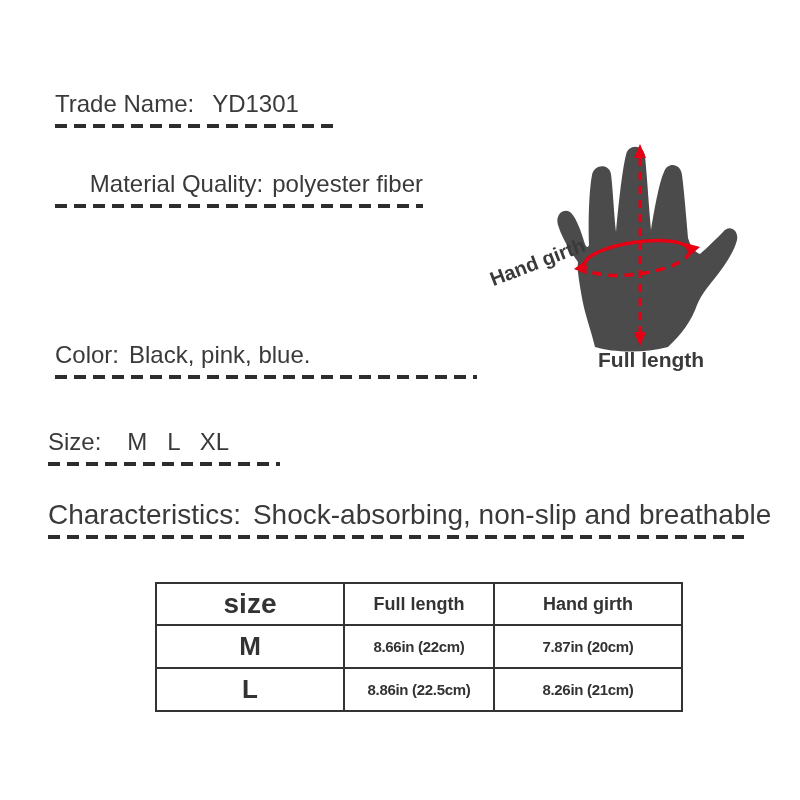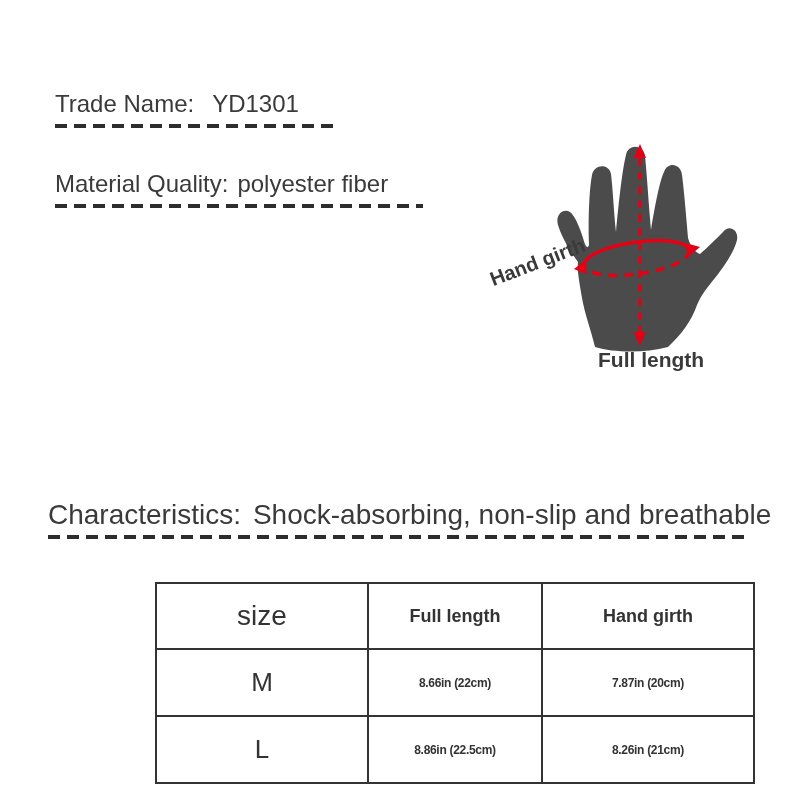--- a/index.html
+++ b/index.html
@@ -16,21 +16,21 @@
     position:relative; width:800px; height:800px;
     background:var(--bg); overflow:hidden;
   }
   
   .spec{position:absolute; color:var(--text); font-weight:normal;}
   .spec-line{font-size:24px; line-height:30px; white-space:nowrap;}
   .spec-value{white-space:pre;}
   .dash{height:4px; margin-top:5px;
     background:repeating-linear-gradient(90deg, var(--line) 0 12px, transparent 12px 19px);}
   .spec-0{left:55px; top:89px;}  .spec-0 .spec-value{margin-left:18px;} .spec-0 .dash{width:278px;}
-  .spec-1{left:55px; top:169px;} .spec-1 .spec-value{margin-left:9px;}  .spec-1 .dash{width:368px;}
+  .spec-1{left:55px; top:169px;text-align:right;} .spec-1 .spec-value{margin-left:9px;}  .spec-1 .dash{width:368px;}
   .spec-2{left:55px; top:252px;} .spec-2 .spec-value{margin-left:28px;} .spec-2 .dash{width:355px;}
   .spec-3{left:55px; top:340px;} .spec-3 .spec-value{margin-left:10px;} .spec-3 .dash{width:422px;}
   .spec-4{left:48px; top:427px;} .spec-4 .spec-value{margin-left:26px;} .spec-4 .dash{width:232px;}
   .spec-5{left:48px; top:501px;} .spec-5 .spec-line{font-size:28px; line-height:27px;}
   .spec-5 .spec-value{margin-left:12px;} .spec-5 .dash{width:699px; margin-top:7px;}
   
   .figure{position:absolute; left:485px; top:130px; width:280px; height:250px;}
   .figure svg{position:absolute; left:0; top:0;}
   .hand-girth-label{
     position:absolute; left:2px; top:118px; width:116px;
@@ -39,44 +39,52 @@
   }
   .full-length-label{
     position:absolute; left:113px; top:218px;
     font-size:21px; font-weight:bold; color:var(--text); white-space:nowrap;
   }
   
   .size-table{
     position:absolute; left:155px; top:582px; width:500px;
     border-collapse:collapse; table-layout:fixed; color:var(--border);
   }
-  .size-table td{border:2px solid var(--border); text-align:center; vertical-align:middle; padding:16px;}
+  .size-table td{border:2px solid var(--border); text-align:center; vertical-align:middle; padding:4px;font-weight:bold;}
   .col-size{width:178px;} .col-fl{width:140px;} .col-hg{width:178px;}
   .hdr-size{font-size:28px; height:31px;}
   .hdr-small{font-size:18px; font-weight:bold;}
   .cell-size{font-size:26px; height:33px;}
-  .cell-val{font-size:12px; font-weight:bold; letter-spacing:-0.3px;}
+  .cell-val{font-size:15px; font-weight:bold; letter-spacing:-0.3px;}
 </style>
 </head>
 <body>
 
 <div class="page">
 
   <div class="spec spec-0">
     <div class="spec-line"><span class="spec-label">Trade Name:</span><span class="spec-value">YD1301</span></div>
     <div class="dash"></div>
   </div>
 
   <div class="spec spec-1">
     <div class="spec-line"><span class="spec-label">Material Quality:</span><span class="spec-value">polyester fiber</span></div>
     <div class="dash"></div>
   </div>
 
 
+  <div class="spec spec-3">
+    <div class="spec-line"><span class="spec-label">Color:</span><span class="spec-value">Black, pink, blue.</span></div>
+    <div class="dash"></div>
+  </div>
 
+  <div class="spec spec-4">
+    <div class="spec-line"><span class="spec-label">Size:</span><span class="spec-value">M   L   XL</span></div>
+    <div class="dash"></div>
+  </div>
 
   <div class="spec spec-5">
     <div class="spec-line"><span class="spec-label">Characteristics:</span><span class="spec-value">Shock-absorbing, non-slip and breathable</span></div>
     <div class="dash"></div>
   </div>
 
   <div class="figure">
     <svg width="280" height="250" viewBox="0 0 280 250">
 
       <path style="fill:var(--hand);" d="M 110 217

